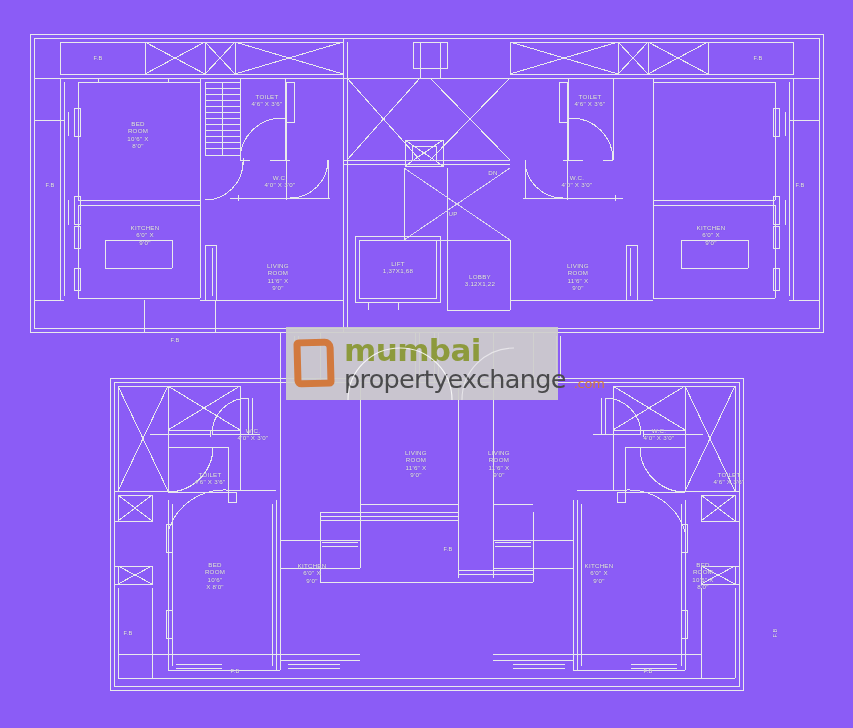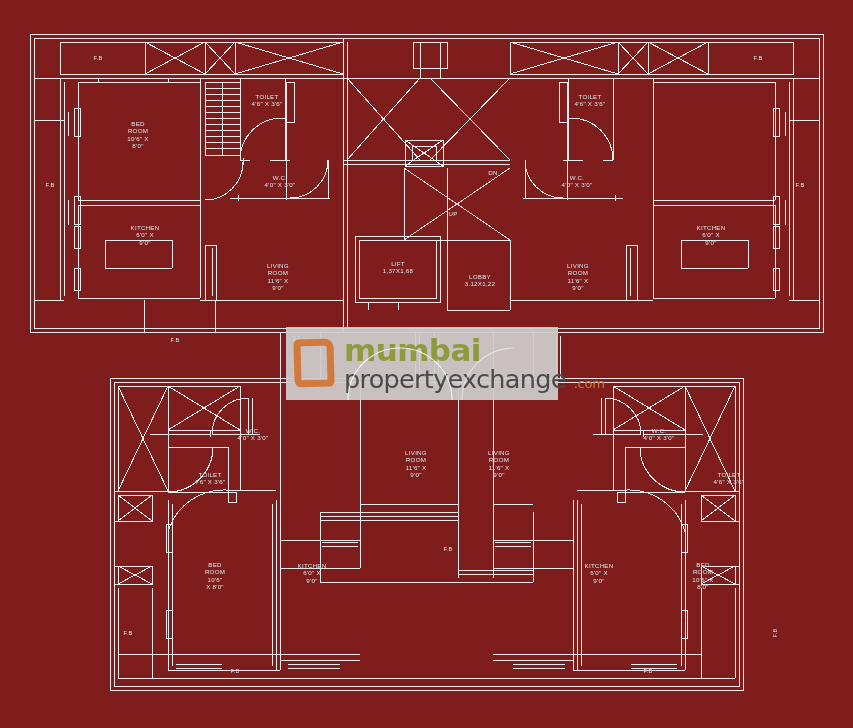--- a/index.html
+++ b/index.html
@@ -10,21 +10,21 @@
   body {
     width: 853px;
     height: 728px;
     overflow: hidden;
     font-family: "Liberation Sans", sans-serif;
   }
   #plan-root {
     position: relative;
     width: 853px;
     height: 728px;
-    background: #7f1d1d;
+    background: #8b5cf6;
   }
   #plan-svg {
     position: absolute;
     left: 0;
     top: 0;
     width: 853px;
     height: 728px;
     display: block;
   }
   .lbl {

